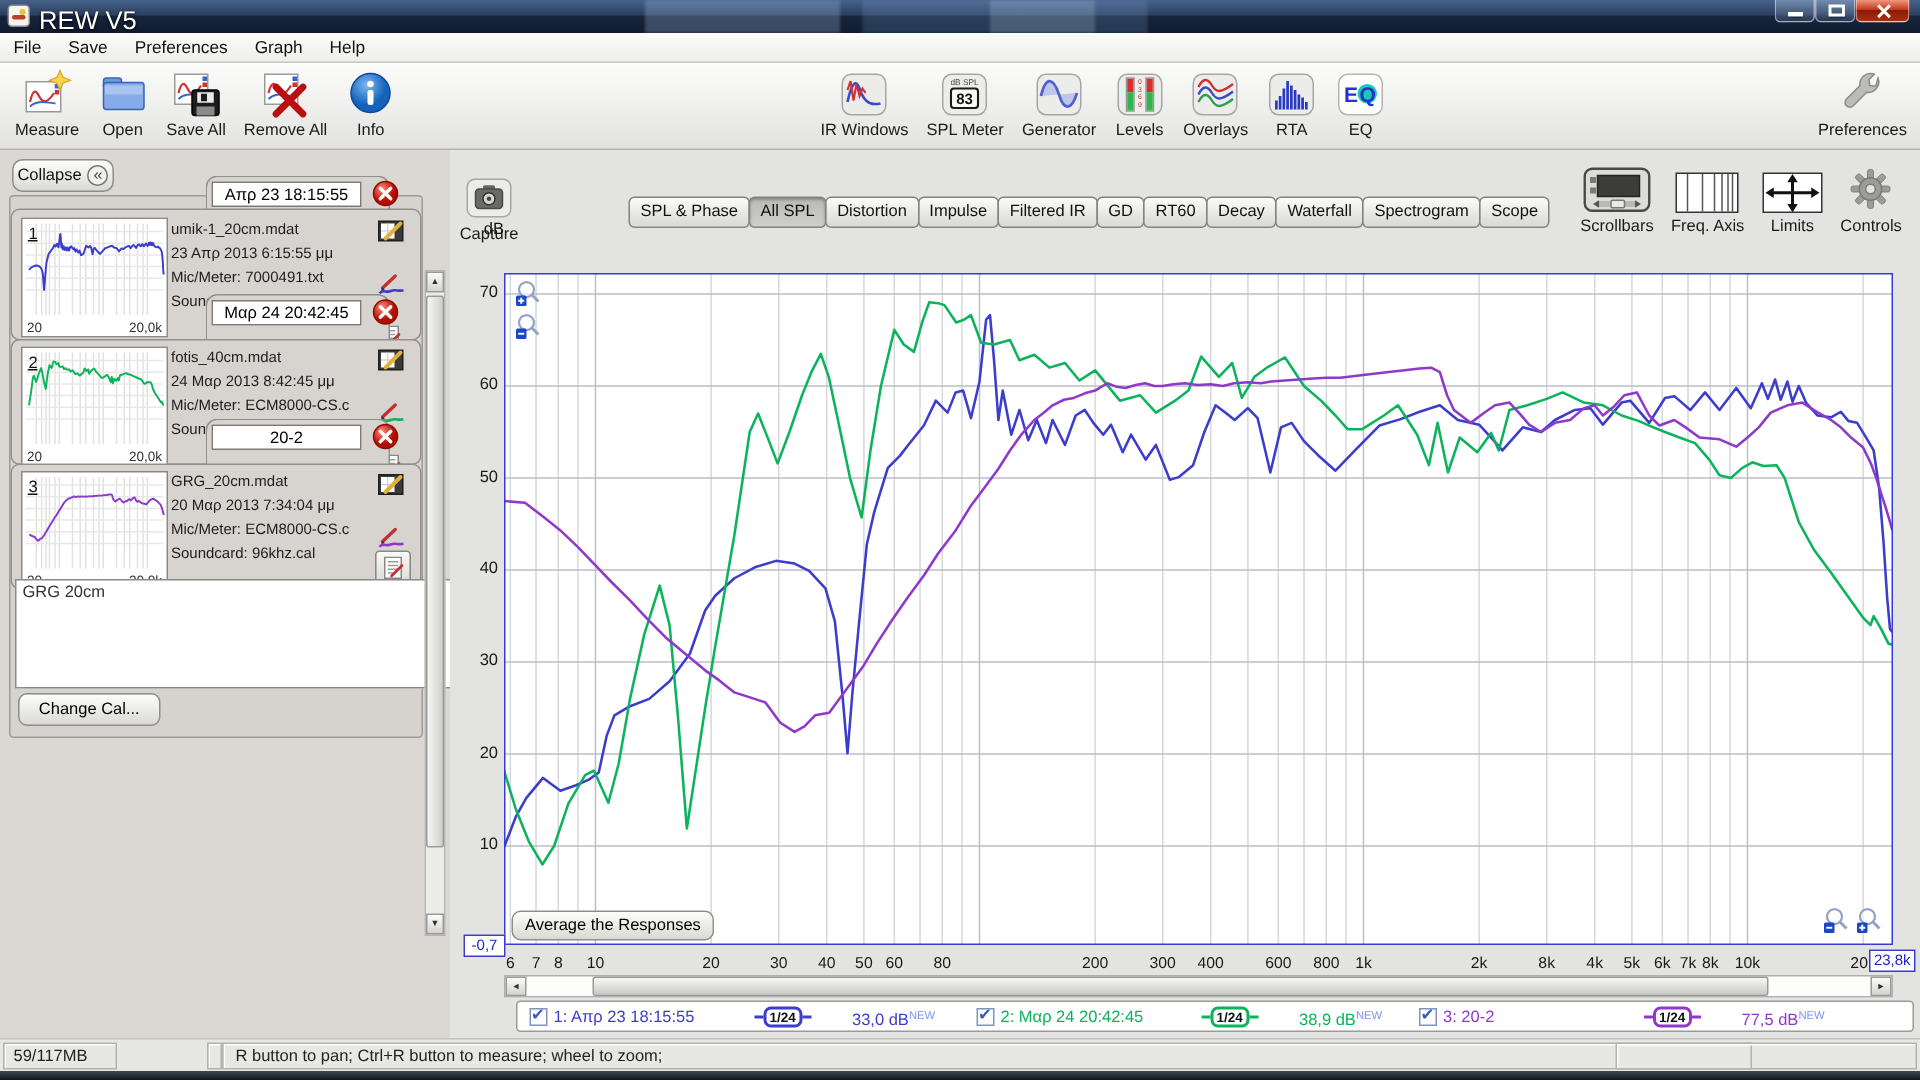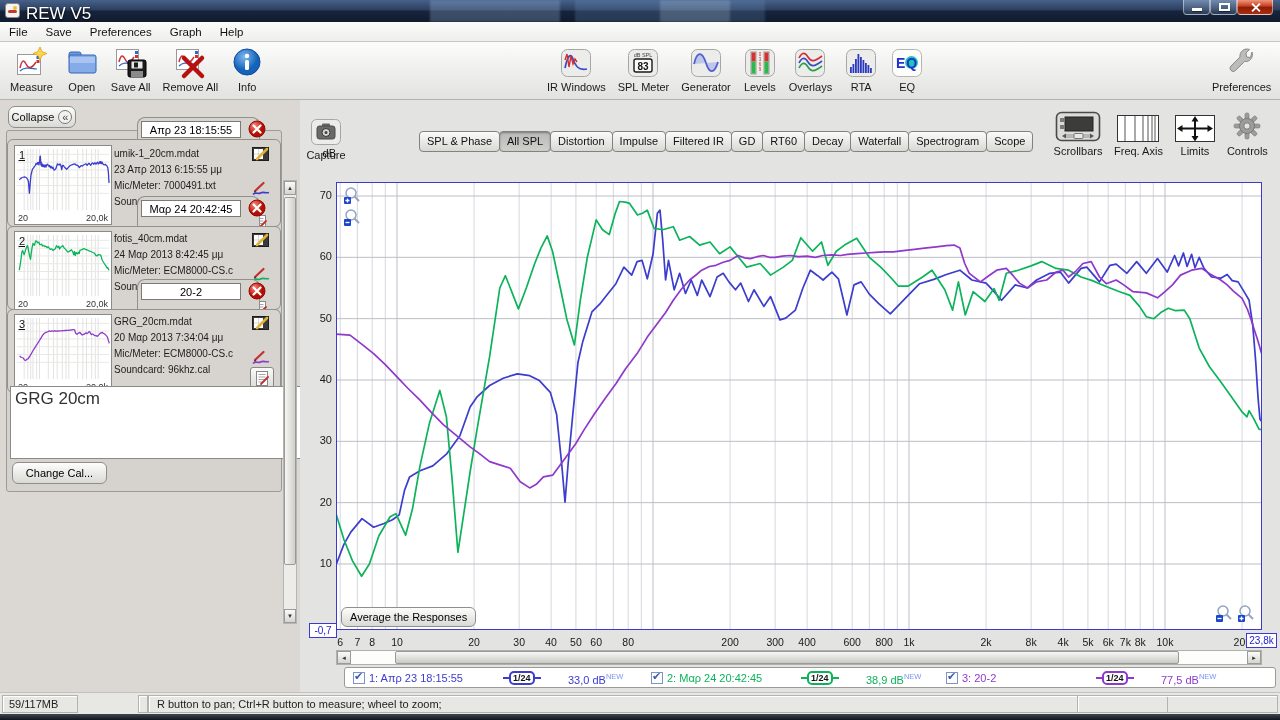--- a/index.html
+++ b/index.html
@@ -43,21 +43,21 @@
   .card-tab { left:137px; width:123px; height:32px; background:#d7d4cf; border:1px solid #90908d; border-bottom:none; border-radius:8px 8px 0 0; }
   .card-body { left:7px; width:274px; background:#d7d4cf; border:1px solid #90908d; border-radius:6px; }
   .name-field { position:absolute; left:3px; top:3px; width:100px; height:17px; border:1px solid #7a7a77; background:#fff; font-family:"Liberation Sans",sans-serif; font-size:11px; text-align:center; padding:0 2px; }
   .delete-btn { position:absolute; left:110px; top:2px; width:18px; height:18px; }
   .thumb { position:absolute; left:6px; top:5px; width:98px; height:80px; background:#fff; border:1px solid #8a8a87; }
   .card-info { position:absolute; left:106px; top:6px; width:130px; }
   .card-info div { height:16px; line-height:15px; font-size:10px; color:#1d1d1d; white-space:nowrap; overflow:visible; }
   .card-icons { position:absolute; right:10px; top:5px; width:18px; }
   .card-icons .ci { margin-bottom:17px; }
   .notes-frame { position:absolute; right:6px; top:57px; width:24px; height:24px; border:1px solid #888; border-radius:3px; background:linear-gradient(#fafaf8,#d8d8d4); }
-  #notes-box { left:10px; top:386px; width:316px; height:73px; border:1px solid #8a8a87; background:#fff; font-family:"Liberation Sans",sans-serif; font-size:17px; padding:2px 4px; resize:none; color:#333; }
+  #notes-box { left:10px; top:386px; width:316px; height:73px; border:1px solid #8a8a87; background:#fff; font-family:"Liberation Sans",sans-serif; font-size:11px; padding:2px 4px; resize:none; color:#333; }
   #change-cal-btn { left:12px; top:462px; width:95px; height:22px; border:1px solid #8e8e8b; border-radius:6px; background:linear-gradient(#fdfdfc,#d9d9d5); font-family:"Liberation Sans",sans-serif; font-size:11px; }
   
   #side-scroll { left:283px; top:180px; width:14px; height:444px; background:#ecece9; border:1px solid #b5b5b2; }
   .sb-btn { position:absolute; left:0; width:12px; height:14px; background:linear-gradient(#fbfbfa,#d4d4d0); border:1px solid #9a9a97; font-size:6px; color:#333; text-align:center; line-height:13px; }
   #side-thumb { position:absolute; left:0; top:16px; width:12px; height:368px; background:linear-gradient(90deg,#f6f6f4,#cfcfcb); border:1px solid #9a9a97; border-radius:2px; }
 
   
   #graphbg { left:300px; top:100px; width:980px; height:592px; background:#e3e3e1; }
   #capture { left:304px; top:118px; width:44px; text-align:center; }
   #tabbar { left:420px; top:131px; display:flex; }

